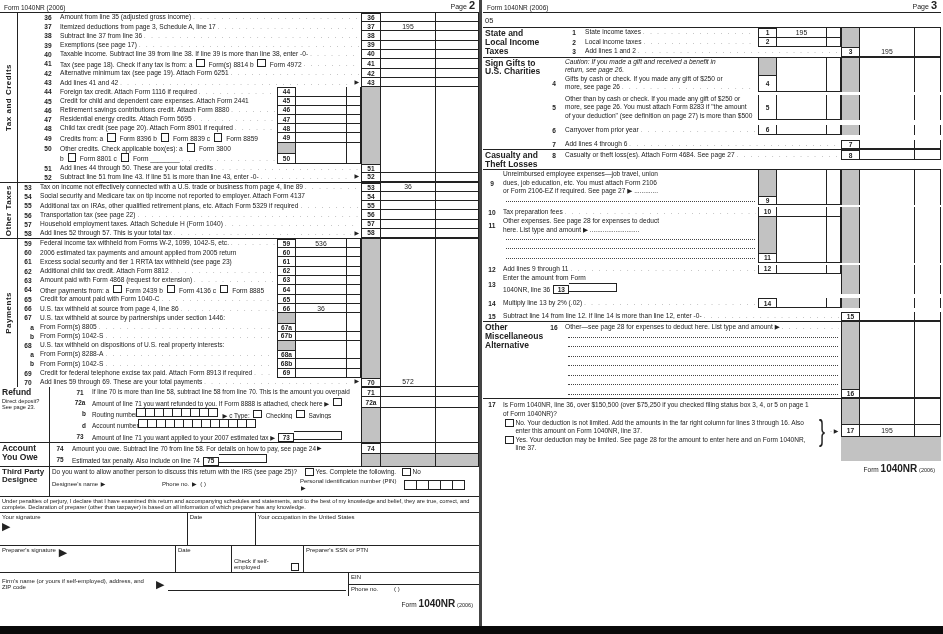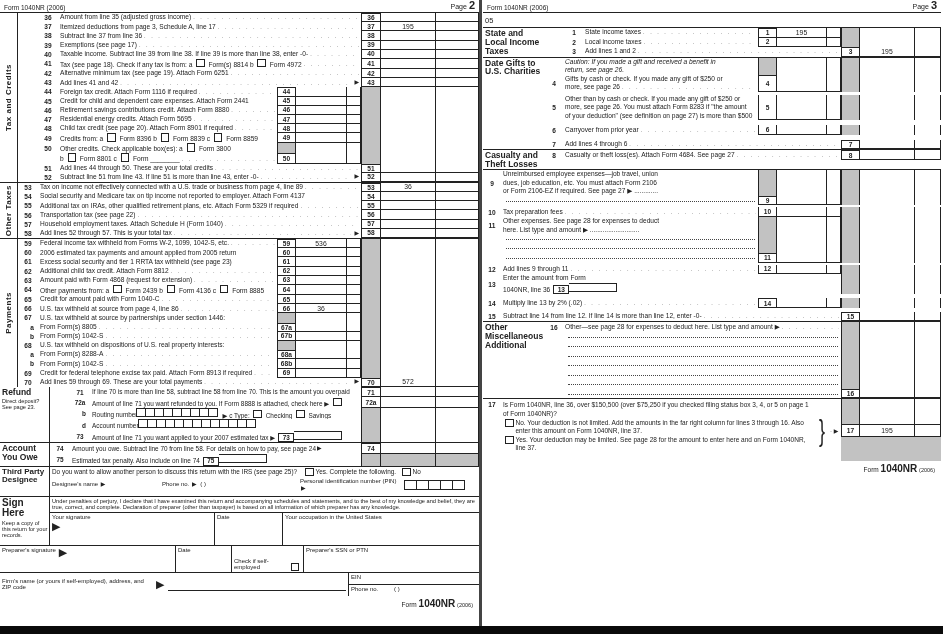--- a/index.html
+++ b/index.html
@@ -784,24 +784,20 @@
             <span class="digitbox" style="width: 13px; height: 10px;"></span>
             <span class="digitbox" style="width: 13px; height: 10px;"></span>
             <span class="digitbox" style="width: 13px; height: 10px;"></span>
             <span class="digitbox" style="width: 13px; height: 10px;"></span>
           </span>
       </div>
     </div>
   </div>
 
   <div class="section" style="min-height:48px;">
-    <div class="seclabel">
-      <div class="t" style="font-size:10px;">Sign Here</div>
-      <div class="n">Keep a copy of this return for your records.</div>
-    </div>
     <div style="flex:1;display:flex;flex-direction:column;">
       <div class="sigcell" style="font-size:5.7px;">Under penalties of perjury, I declare that I have examined this return and accompanying schedules and statements, and to the best of my knowledge and belief, they are true, correct, and complete. Declaration of preparer (other than taxpayer) is based on all information of which preparer has any knowledge.</div>
       <div class="sigrow" style="flex:1;">
         <div class="sigcell" style="flex:1;border-right:1px solid var(--ink);">
           <span>Your signature</span>
           <div class="bigarr">▶</div>
         </div>
         <div class="sigcell" style="width:68px;border-right:1px solid var(--ink);">
           <span>Date</span>
         </div>
@@ -907,21 +903,21 @@
               </div>
             </div>
             <div class="c bl br bb bt" style="flex: 0 0 19px;">3</div>
             <div class="c bb amtv" style="flex: 0 0 54px;">195</div>
             <div class="c bl br bb" style="flex: 0 0 27px;"></div>
           </div>
         </div>
       </div>
       <div class="section">
         <div class="seclabel" style="flex: 0 0 62px; border-right: none;">
-          <div class="t">Date Gifts to U.S. Charities</div>
+          <div class="t">Sign Gifts to U.S. Charities</div>
         </div>
         <div class="rows">
           <div class="frow" style="min-height: 9.5px; font-size: 6.6px;">
             <div class="c lnc" style="flex: 0 0 18px; font-size: 6.6px;"></div>
             <div class="desc">
               <div class="dline">
                 <span class="lbl em">Caution: If you made a gift and received a benefit in</span>
               </div>
               <div class="dline">
                 <span class="lbl em">return, see page 26.</span>
@@ -1185,21 +1181,21 @@
               </div>
             </div>
             <div class="c bl br bb bt" style="flex: 0 0 19px;">15</div>
             <div class="c bb amtv" style="flex: 0 0 54px;"></div>
             <div class="c bl br bb" style="flex: 0 0 27px;"></div>
           </div>
         </div>
       </div>
       <div class="section">
         <div class="seclabel" style="flex: 0 0 62px; border-right: none;">
-          <div class="t">Other Miscellaneous Additional</div>
+          <div class="t">Other Miscellaneous Alternative</div>
         </div>
         <div class="rows">
           <div class="frow" style="min-height: 9.5px; font-size: 6.6px;">
             <div class="c lnc" style="flex: 0 0 18px; font-size: 6.6px;">16</div>
             <div class="desc">
               <div class="dline">
                 <span class="lbl">Other—see page 28 for expenses to deduct here. List type and amount ▶</span>
                 <span class="dots">. . . . . . . . . . . . . . . . . . . . . . . . . . . . . . . . . . . . . . . . . . . . . . . . . . . . . . . . . . . . . . . . . . . . . . . . . . . . . . . . </span>
               </div>
             </div>

